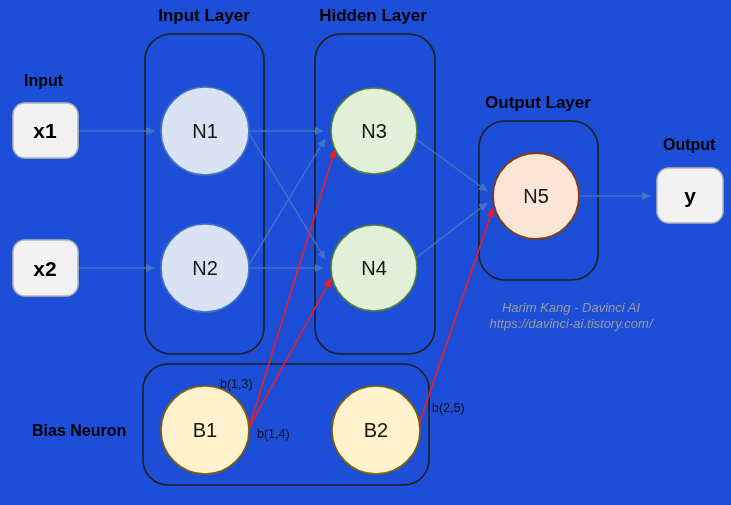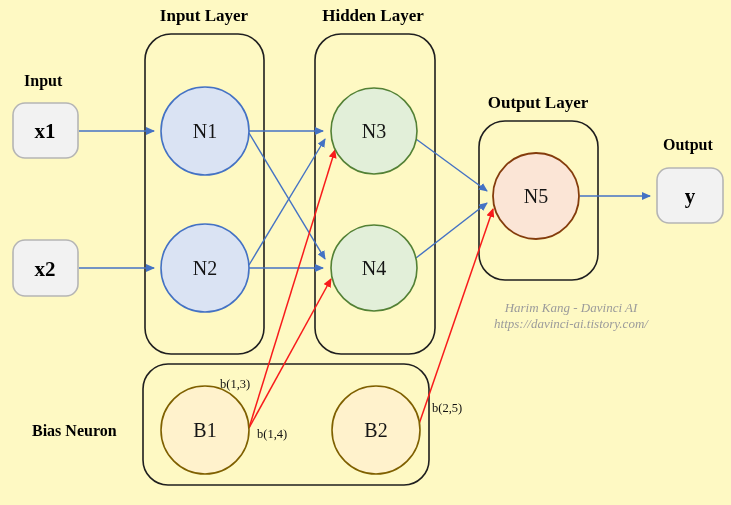--- a/index.html
+++ b/index.html
@@ -5,23 +5,22 @@
   html, body {
     margin: 0;
     padding: 0;
     background: #ffffff;
     font-family: "Liberation Sans", sans-serif;
   }
   .stage {
     position: relative;
     width: 731px;
     height: 505px;
-    background: #fef9c3;
+    background: #1d4ed8;
     overflow: hidden;
-    font-family: Liberation Serif, serif;
   }
   svg { display: block; }
 
   
   .container-box {
     fill: none;
     stroke: #1f1f1f;
     stroke-width: 1.6;
   }
   .io-box {

